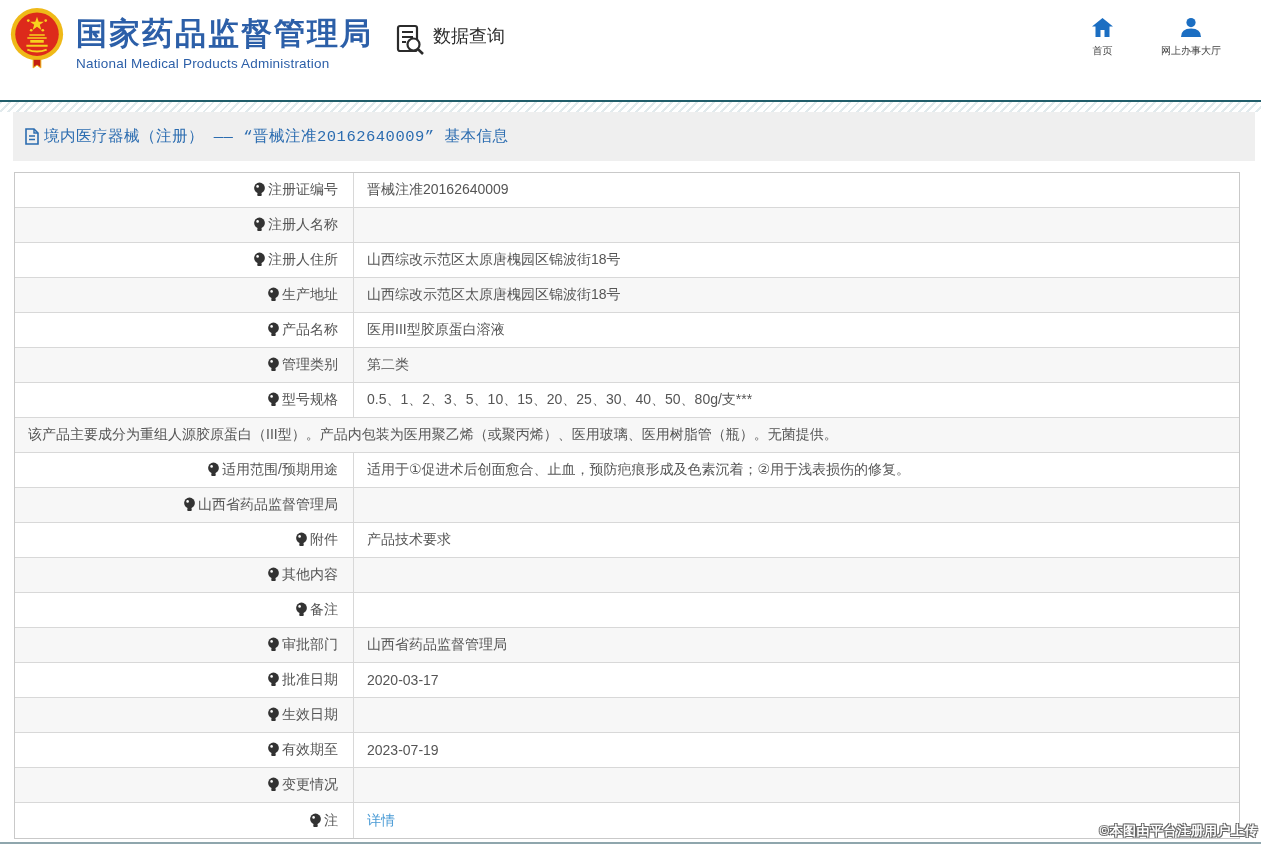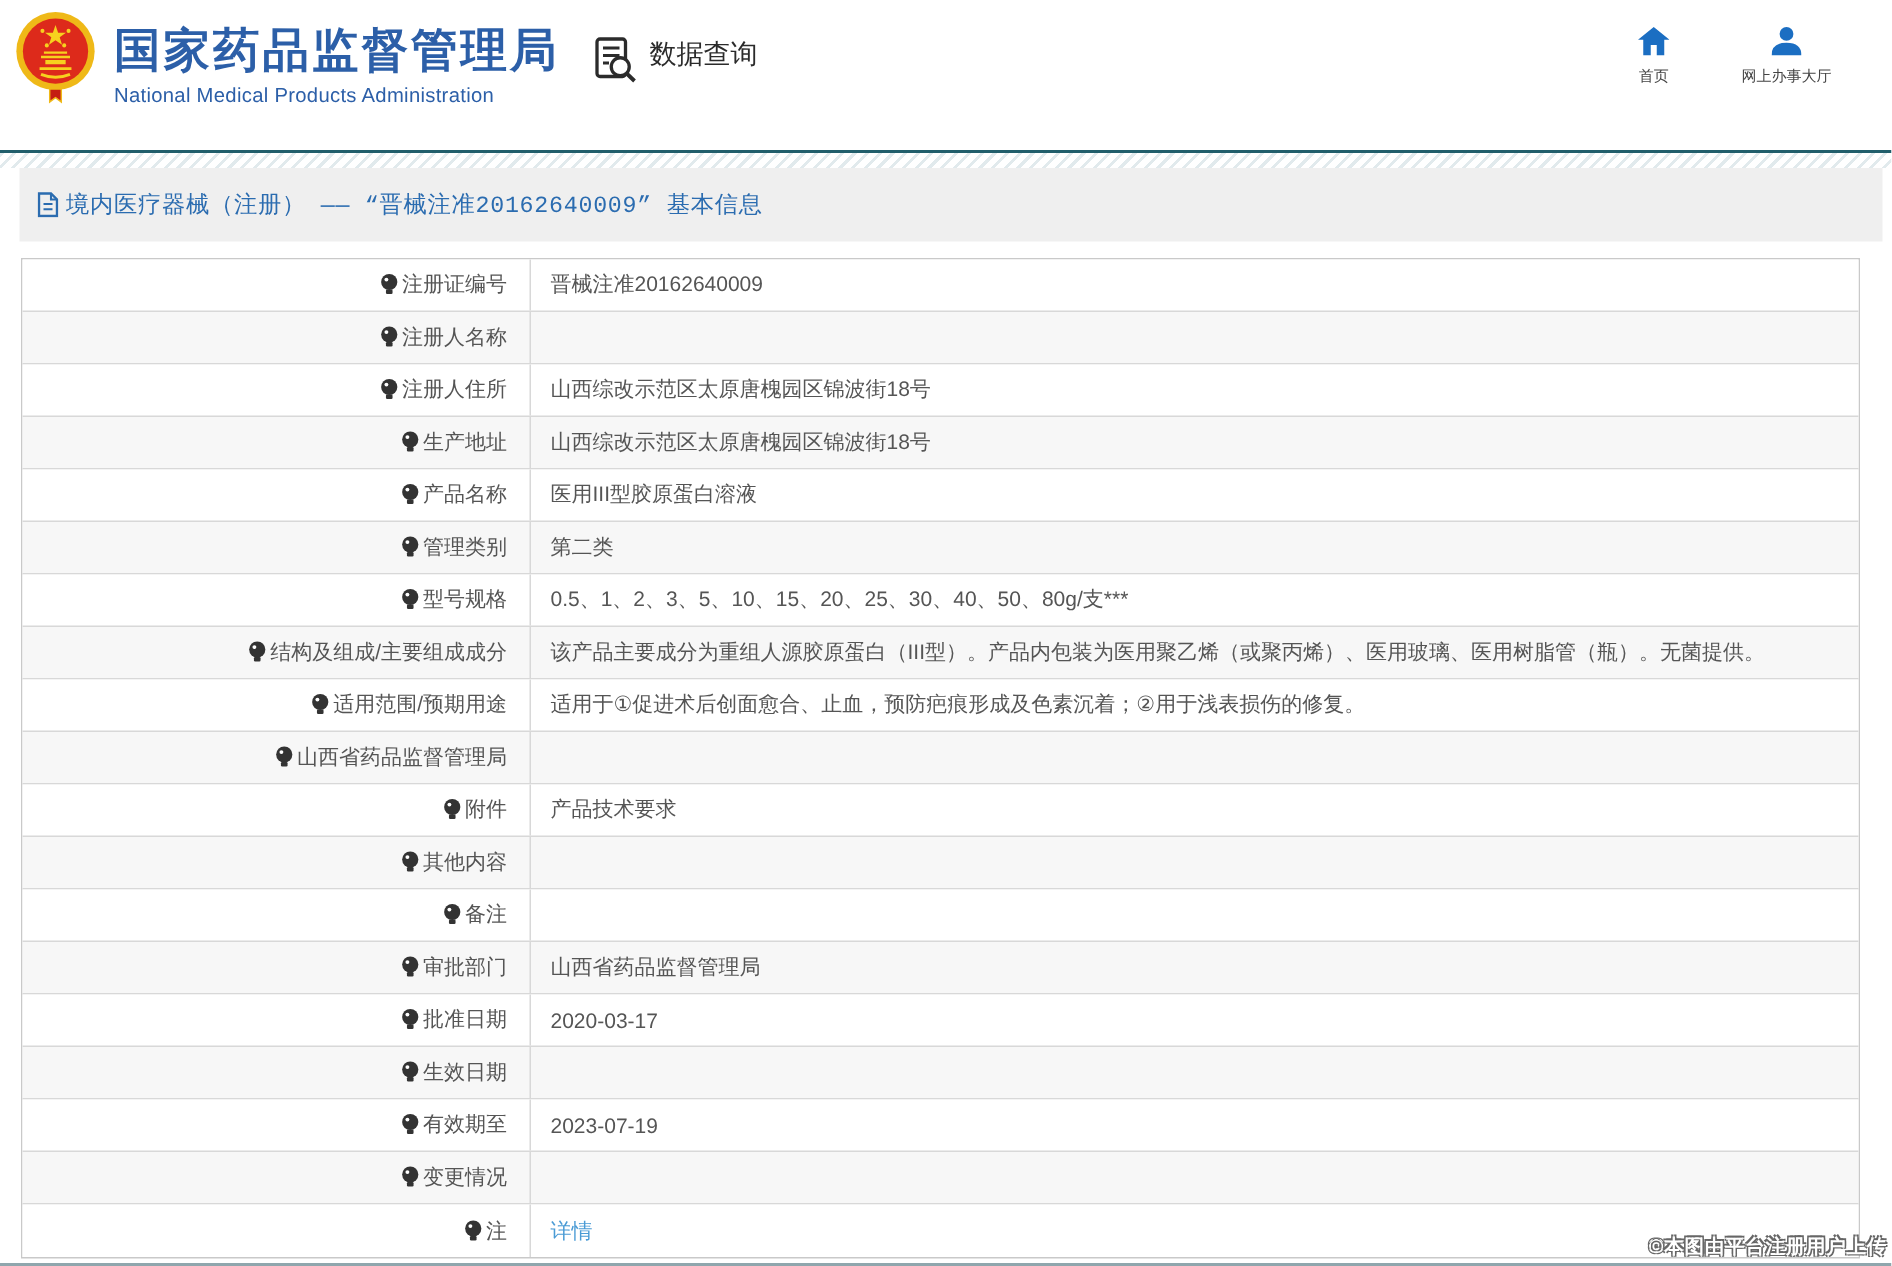--- a/index.html
+++ b/index.html
@@ -215,30 +215,20 @@
         </svg>
       </span>
       <span class="label-text">型号规格</span>
     </div>
     <div class="cell value">
       <span class="value-text">0.5、1、2、3、5、10、15、20、25、30、40、50、80g/支***</span>
     </div>
   </div>
 
   <div class="row">
-    <div class="cell label">
-      <span class="bulb" hidden="">
-        <svg width="13" height="16" viewBox="0 0 13 16">
-          <circle cx="6.5" cy="6" r="5.4" fill="#333"></circle>
-          <rect x="4.3" y="11" width="4.4" height="3" rx="0.8" fill="#333"></rect>
-          <circle cx="4.6" cy="4.4" r="1.3" fill="#fff"></circle>
-        </svg>
-      </span>
-      <span class="label-text">结构及组成/主要组成成分</span>
-    </div>
     <div class="cell value">
       <span class="value-text">该产品主要成分为重组人源胶原蛋白（III型）。产品内包装为医用聚乙烯（或聚丙烯）、医用玻璃、医用树脂管（瓶）。无菌提供。</span>
     </div>
   </div>
 
   <div class="row">
     <div class="cell label">
       <span class="bulb" hidden="">
         <svg width="13" height="16" viewBox="0 0 13 16">
           <circle cx="6.5" cy="6" r="5.4" fill="#333"></circle>

